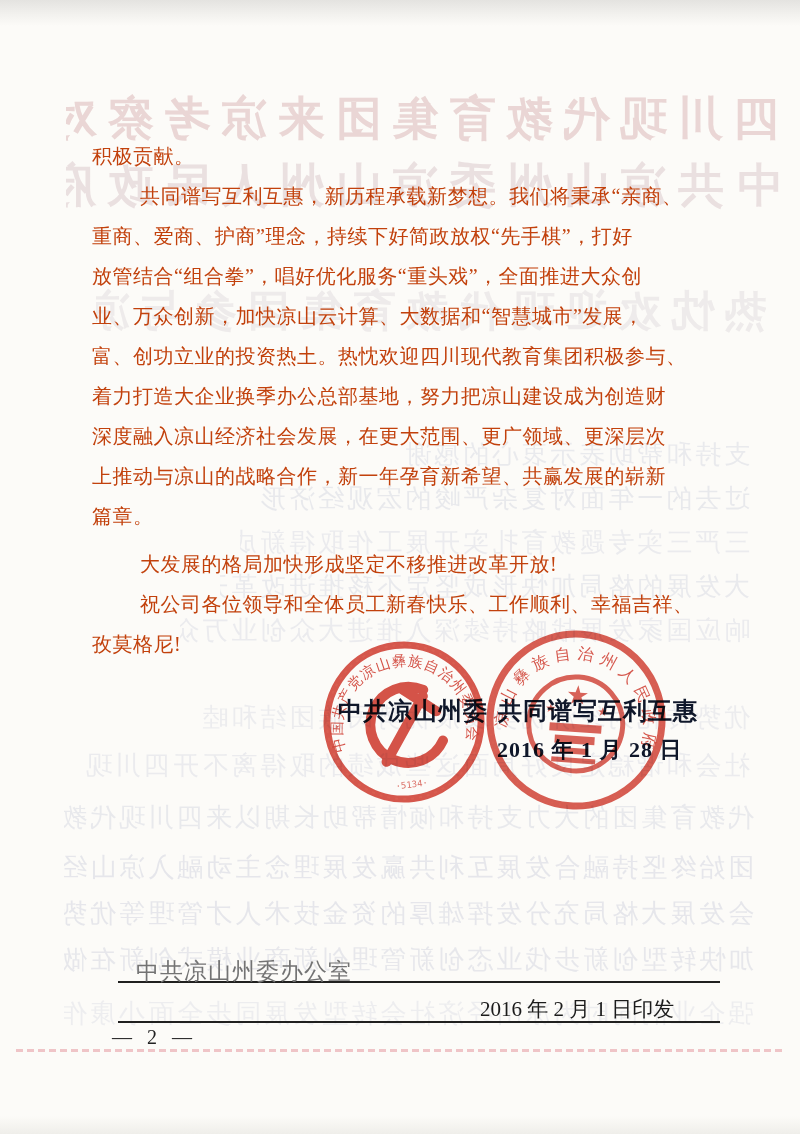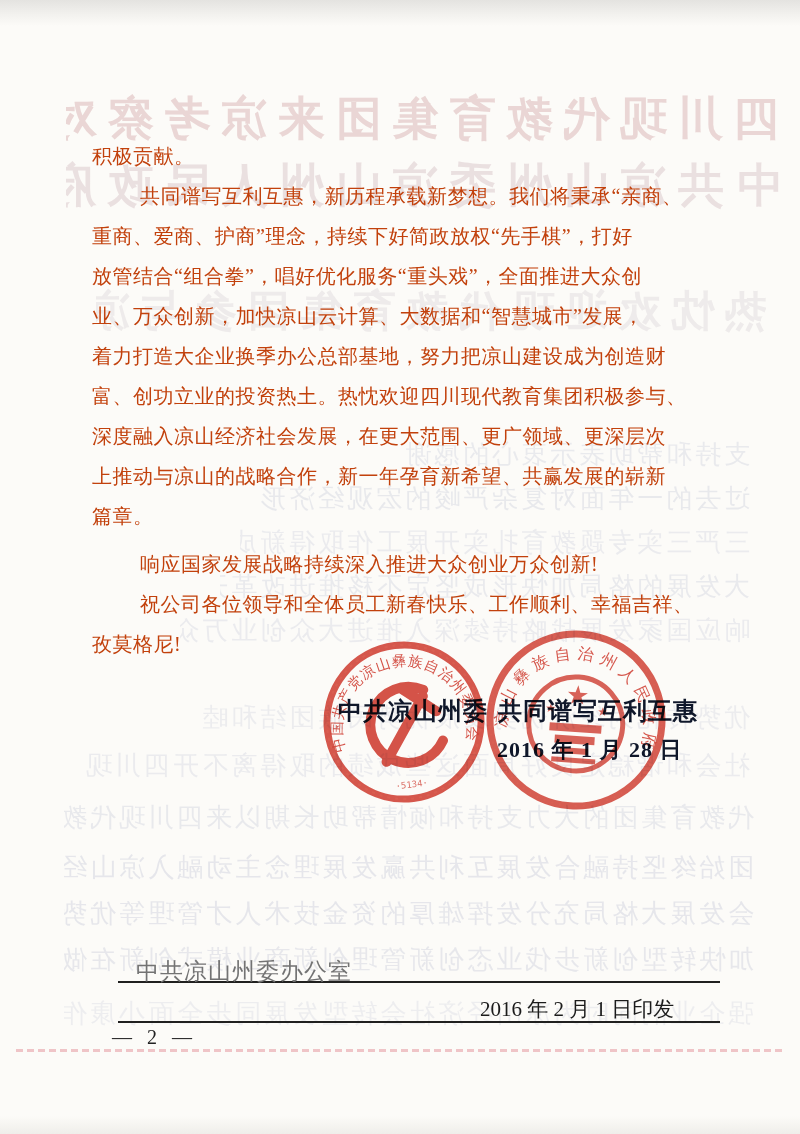--- a/index.html
+++ b/index.html
@@ -86,26 +86,26 @@
   <div class="bleed bleed-s" style="top:896px;left:64px;width:690px;opacity:.17;">会发展大格局充分发挥雄厚的资金技术人才管理等优势</div>
   <div class="bleed bleed-s" style="top:942px;left:64px;width:690px;opacity:.16;">加快转型创新步伐业态创新管理创新商业模式创新在做大做</div>
   <div class="bleed bleed-s" style="top:996px;left:64px;width:690px;opacity:.11;">强企业的同时为凉山经济社会转型发展同步全面小康作出了</div>
 
   <section class="body-text">
     <div class="line">积极贡献。</div>
     <div class="line indent">共同谱写互利互惠，新历程承载新梦想。我们将秉承“亲商、</div>
     <div class="line">重商、爱商、护商”理念，持续下好简政放权“先手棋”，打好</div>
     <div class="line">放管结合“组合拳”，唱好优化服务“重头戏”，全面推进大众创</div>
     <div class="line">业、万众创新，加快凉山云计算、大数据和“智慧城市”发展，</div>
+    <div class="line">富、创功立业的投资热土。热忱欢迎四川现代教育集团积极参与、</div>
     <div class="line">着力打造大企业换季办公总部基地，努力把凉山建设成为创造财</div>
-    <div class="line">富、创功立业的投资热土。热忱欢迎四川现代教育集团积极参与、</div>
     <div class="line">深度融入凉山经济社会发展，在更大范围、更广领域、更深层次</div>
     <div class="line">上推动与凉山的战略合作，新一年孕育新希望、共赢发展的崭新</div>
     <div class="line">篇章。</div>
-    <div class="line indent gap">响应国家发展战略持续深入推进大众创业万众创新!</div>
+    <div class="line indent gap">大发展的格局加快形成坚定不移推进改革开放!</div>
     <div class="line indent">祝公司各位领导和全体员工新春快乐、工作顺利、幸福吉祥、</div>
     <div class="line">孜莫格尼!</div>
   </section>
 
   <div class="sig sig-party">中共凉山州委</div>
   <div class="sig sig-gov">共同谱写互利互惠</div>
   <div class="sig sig-date">2016 年 1 月 28 日</div>
 
   <svg class="stamp stamp-party" width="168" height="168" viewBox="0 0 168 168">
     <defs>

